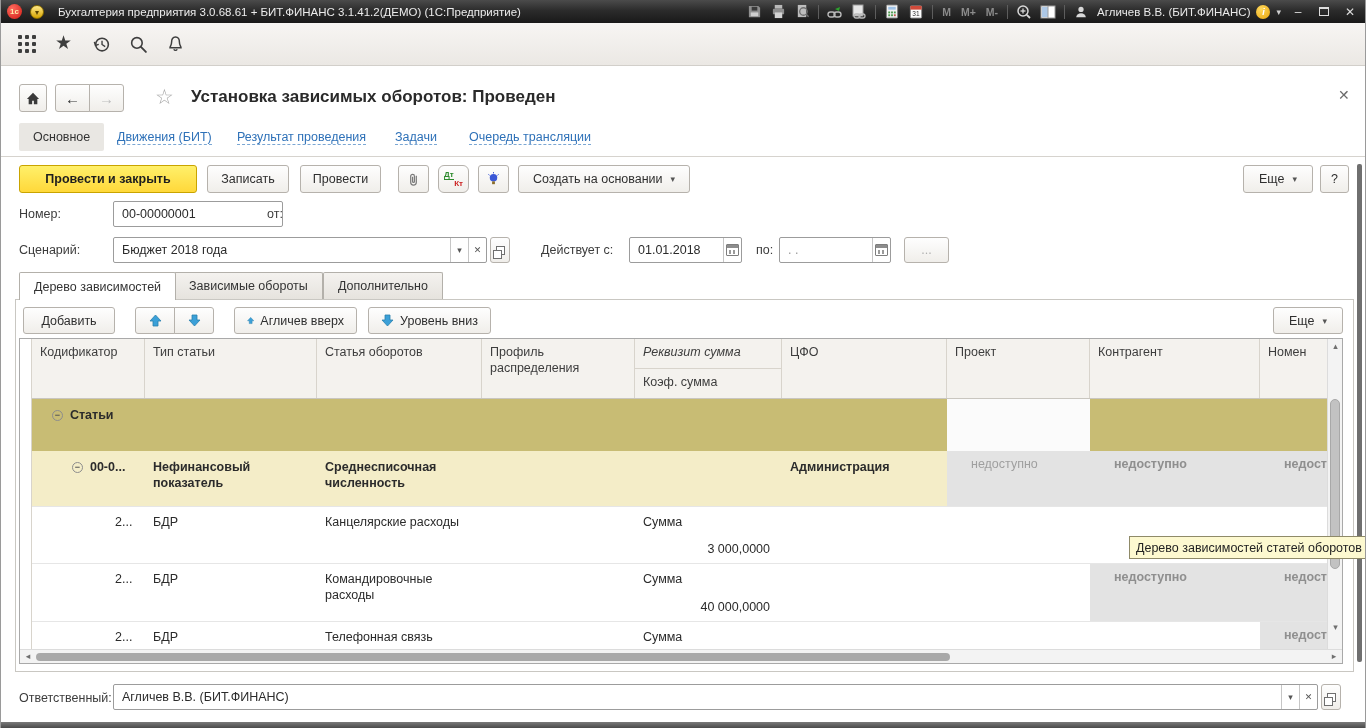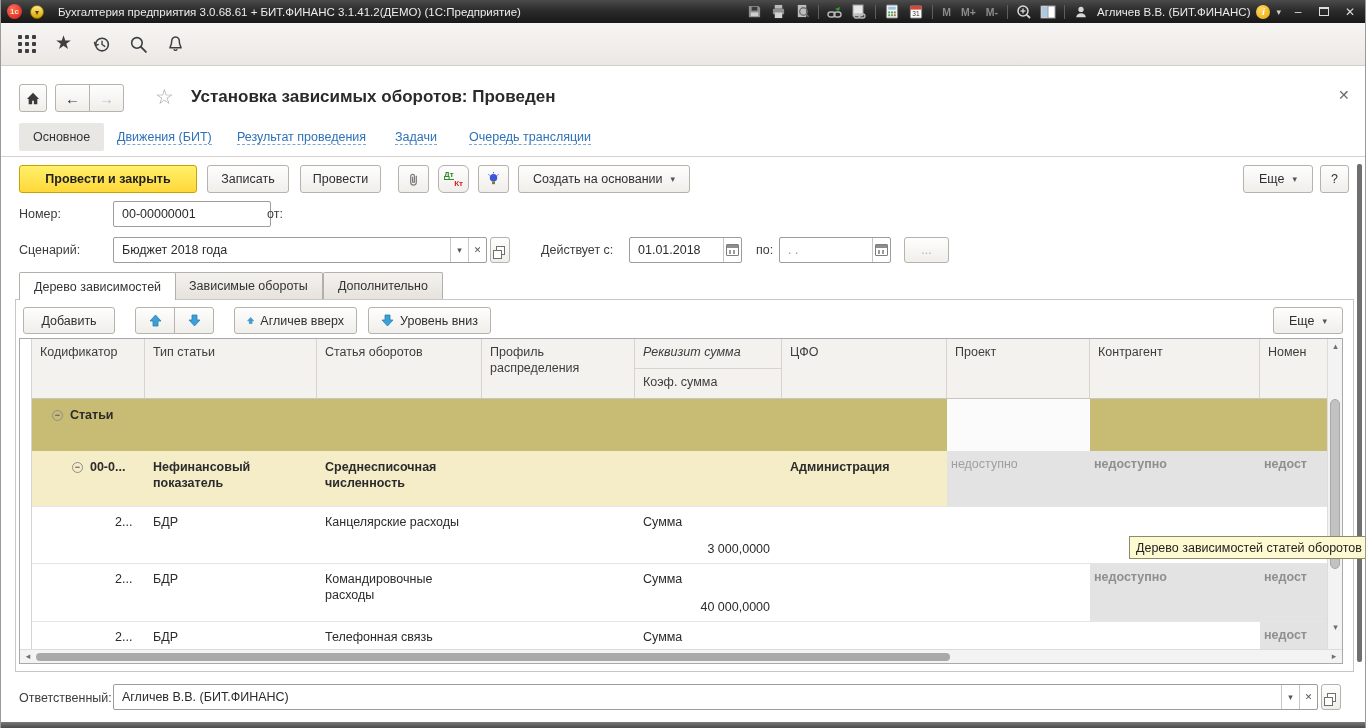--- a/index.html
+++ b/index.html
@@ -72,21 +72,21 @@
   
   .grid{ position:absolute; left:18px; top:338px; width:1324px; height:326px; border:1px solid #a9a9a9; background:#fff; overflow:hidden; }
   .hcell{ position:absolute; background:#f4f2ee; border-right:1px solid #d8d4cc; font-size:12.5px; color:#3d3d3d;
     padding:6px 8px; line-height:1.25; }
   .marker{ position:absolute; left:0; top:0; width:12px; height:311px; background:#fff; border-right:1px solid #d8d4cc; }
   .gridrow{ position:absolute; left:12px; width:1296px; }
   .cell{ position:absolute; font-size:12.5px; color:#2b2b2b; padding:6px 8px; line-height:1.3; overflow:hidden; }
   .cell.b{ font-weight:bold; }
   .exp{ display:inline-block; width:11px; height:11px; border:1px solid #8d8d8d; border-radius:50%;
     text-align:center; line-height:9px; font-size:9px; color:#555; vertical-align:1px; }
-  .unav{ position:absolute; top:0; bottom:0; background:#e3e3e3; color:#9f9f9f; font-size:12.5px; padding:6px 4px; }
+  .unav{ position:absolute; top:0; bottom:0; background:#e3e3e3; color:#9f9f9f; font-size:12.5px; padding:6px 24px; }
   .unav.b{ color:#8f8f8f; font-weight:bold; }
   .vscroll{ position:absolute; right:0; top:0; width:15px; height:311px; background:#f3f3f3; border-left:1px solid #dcdcdc; }
   .hscroll{ position:absolute; left:0; bottom:0; height:14px; width:1322px; background:#f3f3f3; border-top:1px solid #dcdcdc; }
   .sarrow{ position:absolute; color:#6f6f6f; font-size:9px; line-height:13px; text-align:center; }
   .vthumb{ position:absolute; left:2px; width:10px; background:#c2c2c2; border:1px solid #a8a8a8; border-radius:5px; }
   .hthumb{ position:absolute; top:3px; height:8px; background:#a9a9a9; border-radius:4px; }
 
   .tooltip{ position:absolute; left:1128px; top:536px; height:23px; width:250px; background:#fdf9d0; border:1px solid #8f8a68;
     font-size:12.5px; color:#222; display:flex; align-items:center; padding:0 6px; z-index:9; white-space:nowrap; }
 
@@ -271,21 +271,21 @@
     <span>Создать на основании</span>
     <span class="dd">▾</span>
   </span>
   <span class="btn" style="left:1242px; top:165px; width:70px;">
     <span>Еще</span>
     <span class="dd">▾</span>
   </span>
   <span class="btn" style="left:1319px; top:165px; width:29px; padding:0;">?</span>
 
   <span class="lbl" style="left:18px; top:207px;">Номер:</span>
-  <span class="inp" style="left:112px; top:201px; width:158px;">
+  <span class="inp" style="left:112px; top:201px; width:170px;">
     <span>00-00000001</span>
   </span>
   <span class="lbl" style="left:266px; top:207px;">от:</span>
 
   <span class="lbl" style="left:18px; top:243px;">Сценарий:</span>
   <span class="inp" style="left:112px; top:237px; width:374px; padding-right:0;">
     <span>Бюджет 2018 года</span>
     <span class="grow"></span>
     <span class="cbtn">▾</span>
     <span class="cbtn">✕</span>

